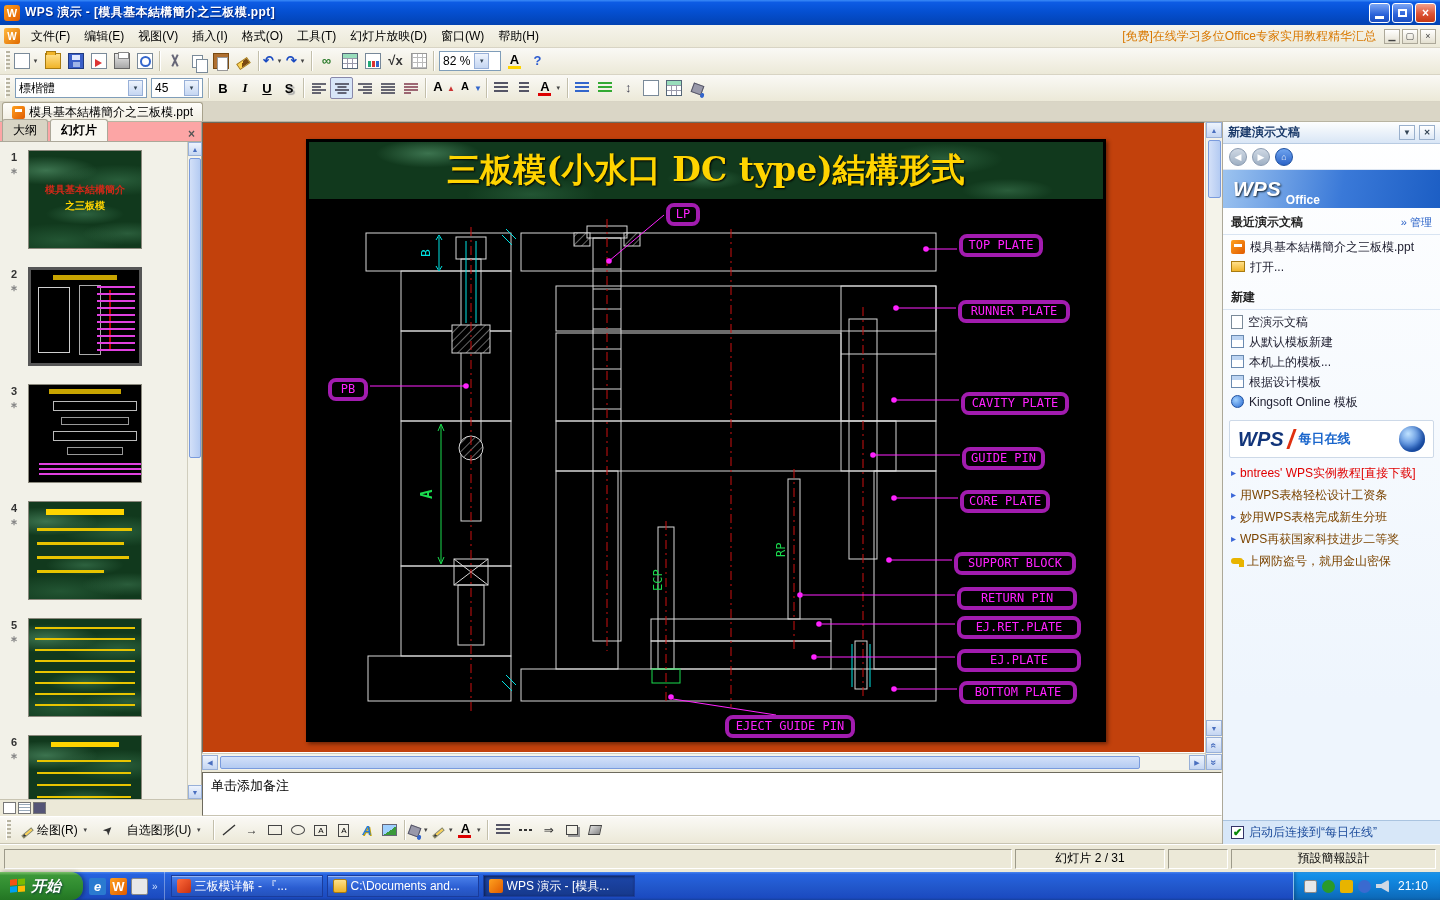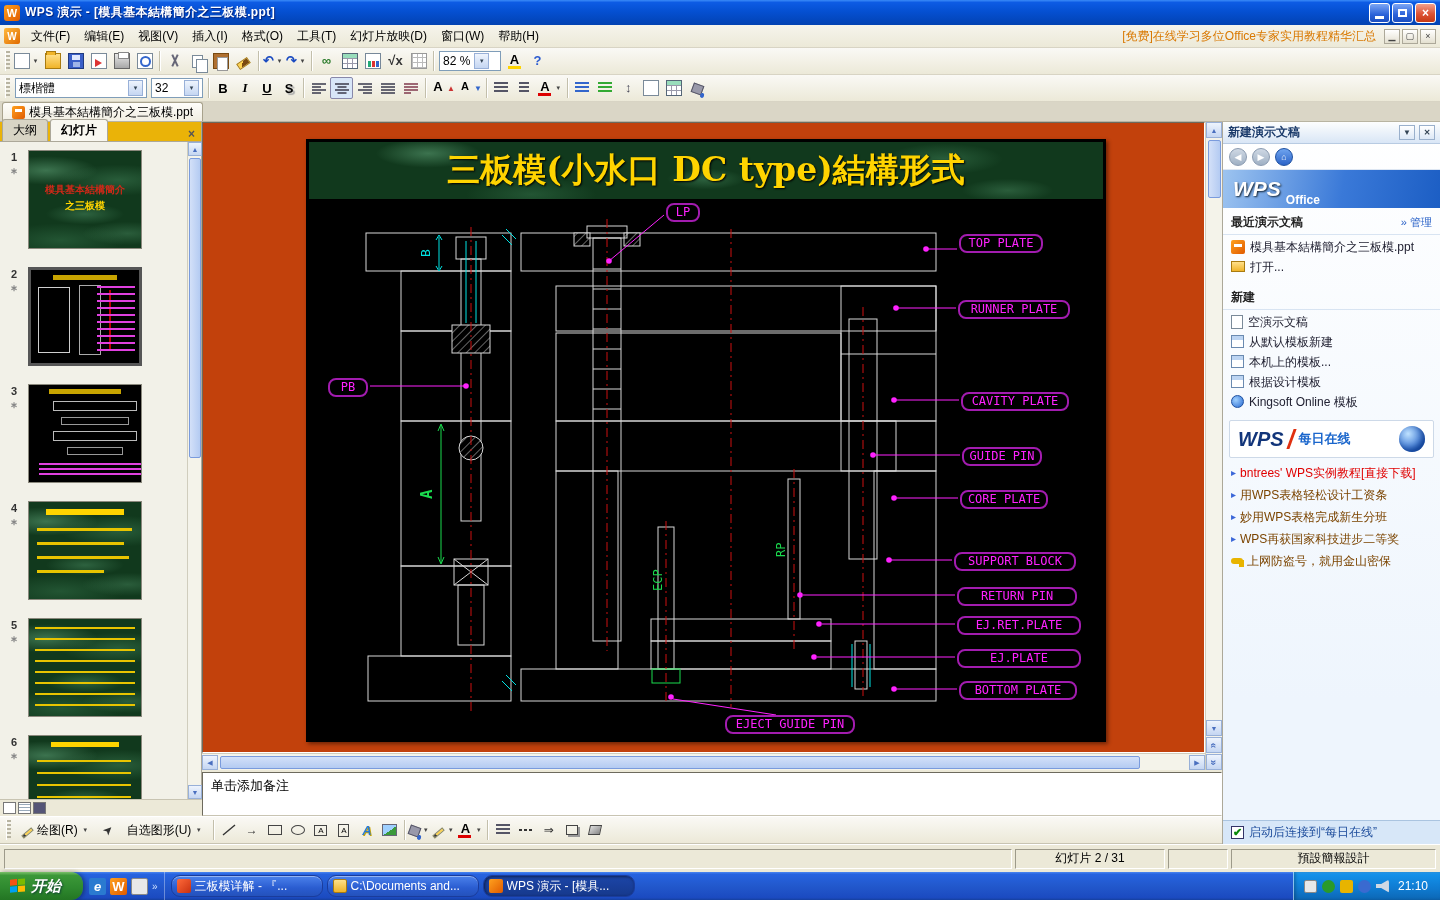--- a/index.html
+++ b/index.html
@@ -85,21 +85,21 @@
 .doctabs{position:absolute;left:0;top:102px;width:100%;height:20px;background:#DAD6C6;border-bottom:1px solid #b8b4a2;display:flex;align-items:flex-end;padding-left:2px}
 .doctab{display:flex;align-items:center;gap:4px;background:linear-gradient(#FEFDFA,#F1EEE2);border:1px solid #a8a28c;border-bottom:none;border-radius:3px 3px 0 0;height:19px;padding:0 9px;font-size:12px}
 .ppt-ico{width:13px;height:13px;background:linear-gradient(135deg,#ffa11e,#e05a00);border-radius:2px;position:relative}
 .ppt-ico::after{content:"";position:absolute;left:3px;top:3px;width:7px;height:3px;background:#fff}
 
 
 .workspace{position:absolute;left:0;top:122px;width:1440px;height:694px}
 
 
 .left-panel{position:absolute;left:0;top:0;width:202px;height:694px;background:#F2F1E8;border-right:1px solid #aca899}
-.lp-tabs{height:20px;display:flex;align-items:flex-end;background:#eab308;border-bottom:1px solid #aca899;padding:0 2px}
+.lp-tabs{height:20px;display:flex;align-items:flex-end;background:#fca5a5;border-bottom:1px solid #aca899;padding:0 2px}
 .lp-tab{padding:2px 10px;border:1px solid #aca899;border-bottom:none;border-radius:3px 3px 0 0;background:#D8D4C4;margin-right:2px;font-size:12px}
 .lp-tab.active{background:#F8F7F0;font-weight:bold}
 .lp-close{margin-left:auto;width:15px;height:15px;display:flex;align-items:center;justify-content:center;color:#555;font-weight:bold;border:1px solid transparent}
 .thumbs{position:absolute;left:0;top:20px;right:14px;bottom:17px;overflow:hidden;padding-top:8px}
 .trow{display:flex;height:99px;margin-bottom:18px}
 .tnum{width:28px;text-align:center;font-size:11px;font-weight:bold;color:#333;padding-top:1px}
 .tnum .tstar{display:block;color:#888;font-size:9px;margin-top:3px}
 .thumb{position:relative;width:114px;height:99px;background:#000;border:1px solid #8a887c;overflow:hidden}
 .thumb.sel{border:3px solid #565656}
 .marble{background-color:#11391d;background-image:
@@ -117,21 +117,21 @@
 .vicon.v2{background:repeating-linear-gradient(0deg,#fff 0 2px,#9ab 2px 3px)}
 .vicon.v3{background:#557}
 
 
 .center{position:absolute;left:202px;top:0;width:1020px;height:694px;background:#ECE9D8}
 .slide-view{position:absolute;left:0;top:0;width:1003px;height:631px;background:#c2410c;border:1px solid;border-color:#6d6a5d #fff #fff #6d6a5d;overflow:hidden}
 .slide-canvas{position:absolute;left:103px;top:16px;width:800px;height:603px;background:#000;box-shadow:2px 2px 4px rgba(0,0,0,.45)}
 .slide-title-banner{position:absolute;left:3px;top:3px;width:794px;height:57px;display:flex;align-items:center;justify-content:center}
 .slide-title-banner span{color:#FFD400;font-family:"DejaVu Serif","Liberation Serif",serif;font-weight:bold;font-size:33px;white-space:nowrap;text-shadow:1px 1px 2px #000}
 .cad-svg{position:absolute;left:0;top:0;width:800px;height:603px}
-.cad-label{position:absolute;border:2px solid #a21caf;color:#FF22FF;border-radius:8px;font:12px/15px "DejaVu Sans Mono",monospace;padding:0 5px;background:rgba(0,0,0,.75);text-align:center;white-space:nowrap}
+.cad-label{position:absolute;border:4px solid #a21caf;color:#FF22FF;border-radius:8px;font:12px/15px "DejaVu Sans Mono",monospace;padding:0 5px;background:rgba(0,0,0,.75);text-align:center;white-space:nowrap}
 .vscroll{position:absolute;left:1003px;top:0;width:17px;height:648px;background:#F4F3EA;border-left:1px solid #d0cdbd}
 .vscroll .sbtn{width:16px;height:16px;left:0}
 .dbl{transform:rotate(90deg);display:inline-block;font-size:10px;color:#4a6fbf;font-weight:bold}
 .hscroll{position:absolute;left:0;top:631px;width:1003px;height:17px;background:#F4F3EA;border-top:1px solid #d0cdbd}
 .hbtn{position:absolute;top:1px;width:16px;height:15px;background:linear-gradient(#eef4fd,#c5d6f2);border:1px solid #98b0d8;color:#4a6fbf;font-size:7px;display:flex;align-items:center;justify-content:center}
 .hthumb{position:absolute;top:2px;height:13px;background:linear-gradient(180deg,#d3e0f8,#b4cbf2);border:1px solid #7a9bdd;border-radius:2px}
 .notes{position:absolute;left:0;top:650px;width:1020px;height:44px;background:#fff;border:1px solid;border-color:#6d6a5d #fff #c8c4b2 #6d6a5d;padding:4px 8px;font-size:13px}
 
 
 .taskpane{position:absolute;left:1222px;top:122px;width:218px;height:722px;background:linear-gradient(#ffffff,#eef5fd 80%);border-left:1px solid #aca899;display:flex;flex-direction:column}
@@ -179,21 +179,21 @@
 .scell{height:20px;border:1px solid;border-color:#9d9a8a #fff #fff #9d9a8a;display:flex;align-items:center;padding:0 10px;white-space:nowrap}
 .scell.grow{flex:1}
 
 
 .xtaskbar{position:absolute;left:0;top:872px;width:1440px;height:28px;background:linear-gradient(180deg,#4b86f0 0%,#2663e0 8%,#2258cc 50%,#1b4ac0 92%,#15409f 100%);display:flex;align-items:center}
 .startbtn{height:28px;padding:0 22px 0 10px;border-radius:0 12px 12px 0;background:linear-gradient(180deg,#7cc06a 0%,#3c9838 12%,#2f8a2f 55%,#237523 100%);display:flex;align-items:center;gap:5px;color:#fff;font-weight:bold;font-style:italic;font-size:15px;text-shadow:1px 1px 2px #143;box-shadow:2px 0 4px rgba(0,0,0,.35)}
 .flag{width:16px;height:14px;display:grid;grid-template-columns:7px 7px;grid-template-rows:6px 6px;gap:1px;transform:skewY(-5deg)}
 .flag i{display:block}
 .ql{display:flex;align-items:center;gap:4px;padding:0 6px;border-right:1px solid rgba(255,255,255,.35);margin-right:4px;height:100%}
 .qlic{width:17px;height:17px;border-radius:2px;display:flex;align-items:center;justify-content:center;font-weight:bold;font-size:13px;color:#fff}
-.taskbtn{width:152px;height:22px;margin:0 2px;border-radius:9px;border:1px solid #1a3c9c;background:linear-gradient(#4b82ec,#2a5cd0 60%,#2452bc);display:flex;align-items:center;gap:4px;padding:0 5px;color:#fff;font-size:12px;box-shadow:inset 0 1px 0 rgba(255,255,255,.4)}
+.taskbtn{width:152px;height:22px;margin:0 2px;border-radius:0;border:1px solid #1a3c9c;background:linear-gradient(#4b82ec,#2a5cd0 60%,#2452bc);display:flex;align-items:center;gap:4px;padding:0 5px;color:#fff;font-size:12px;box-shadow:inset 0 1px 0 rgba(255,255,255,.4)}
 .taskbtn.active{background:linear-gradient(#1c45a8,#16398c);box-shadow:inset 1px 1px 3px rgba(0,0,0,.5)}
 .taskbtn .lbl{white-space:nowrap;overflow:hidden;text-overflow:ellipsis}
 .tb-ic{width:14px;height:14px;flex:none;border-radius:2px}
 .tray{margin-left:auto;height:100%;display:flex;align-items:center;gap:5px;padding:0 12px 0 10px;background:linear-gradient(180deg,#2a9ef2 0%,#1290e9 10%,#0f7ad0 60%,#0c66b4 100%);border-left:1px solid rgba(255,255,255,.5);box-shadow:inset 2px 0 3px rgba(0,0,0,.2)}
 .tray-ic{width:13px;height:13px;border-radius:2px}
 .tray-time{color:#fff;font-size:12px;margin-left:4px}
 
 
 .cad-cy{fill:#00E4E4;font:13px "DejaVu Sans Mono",monospace}
 .cad-gr{fill:#1ADB4E;font:12px "DejaVu Sans Mono",monospace}
@@ -309,21 +309,21 @@
       </div>
   </div>
 
   <div class="toolbar t2">
     <span class="grip"></span>
     <div class="combo" style="width:132px">
       <span class="val">標楷體</span>
       <span class="cdd" style="margin-left:auto">▾</span>
     </div>
     <div class="combo" style="width:52px">
-      <span class="val">32</span>
+      <span class="val">45</span>
       <span class="cdd" style="margin-left:auto">▾</span>
     </div>
     <span class="sep"></span>
     <div class="fmt-btn">B</div>
     <div class="fmt-btn it">I</div>
     <div class="fmt-btn un">U</div>
     <div class="fmt-btn sh">S</div>
     <span class="sep"></span>
     <div class="tbtn">
         <svg class="align-svg" width="14" height="12">

